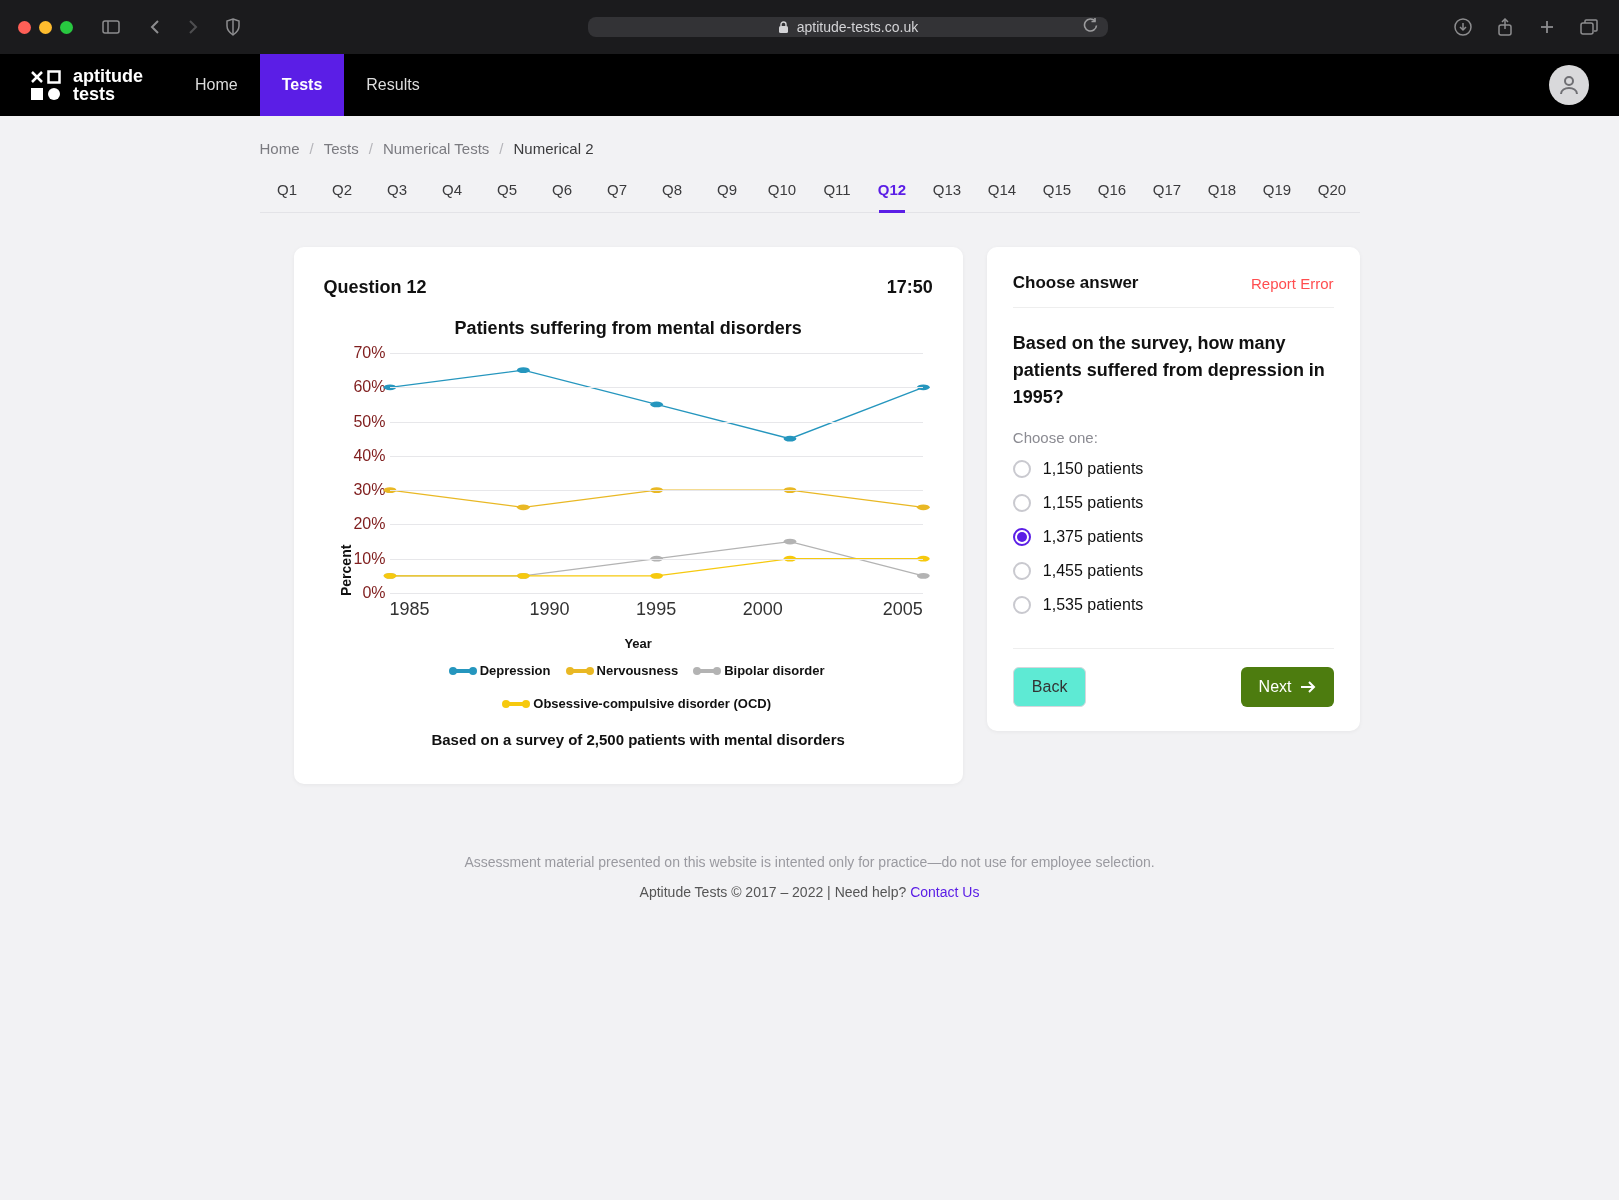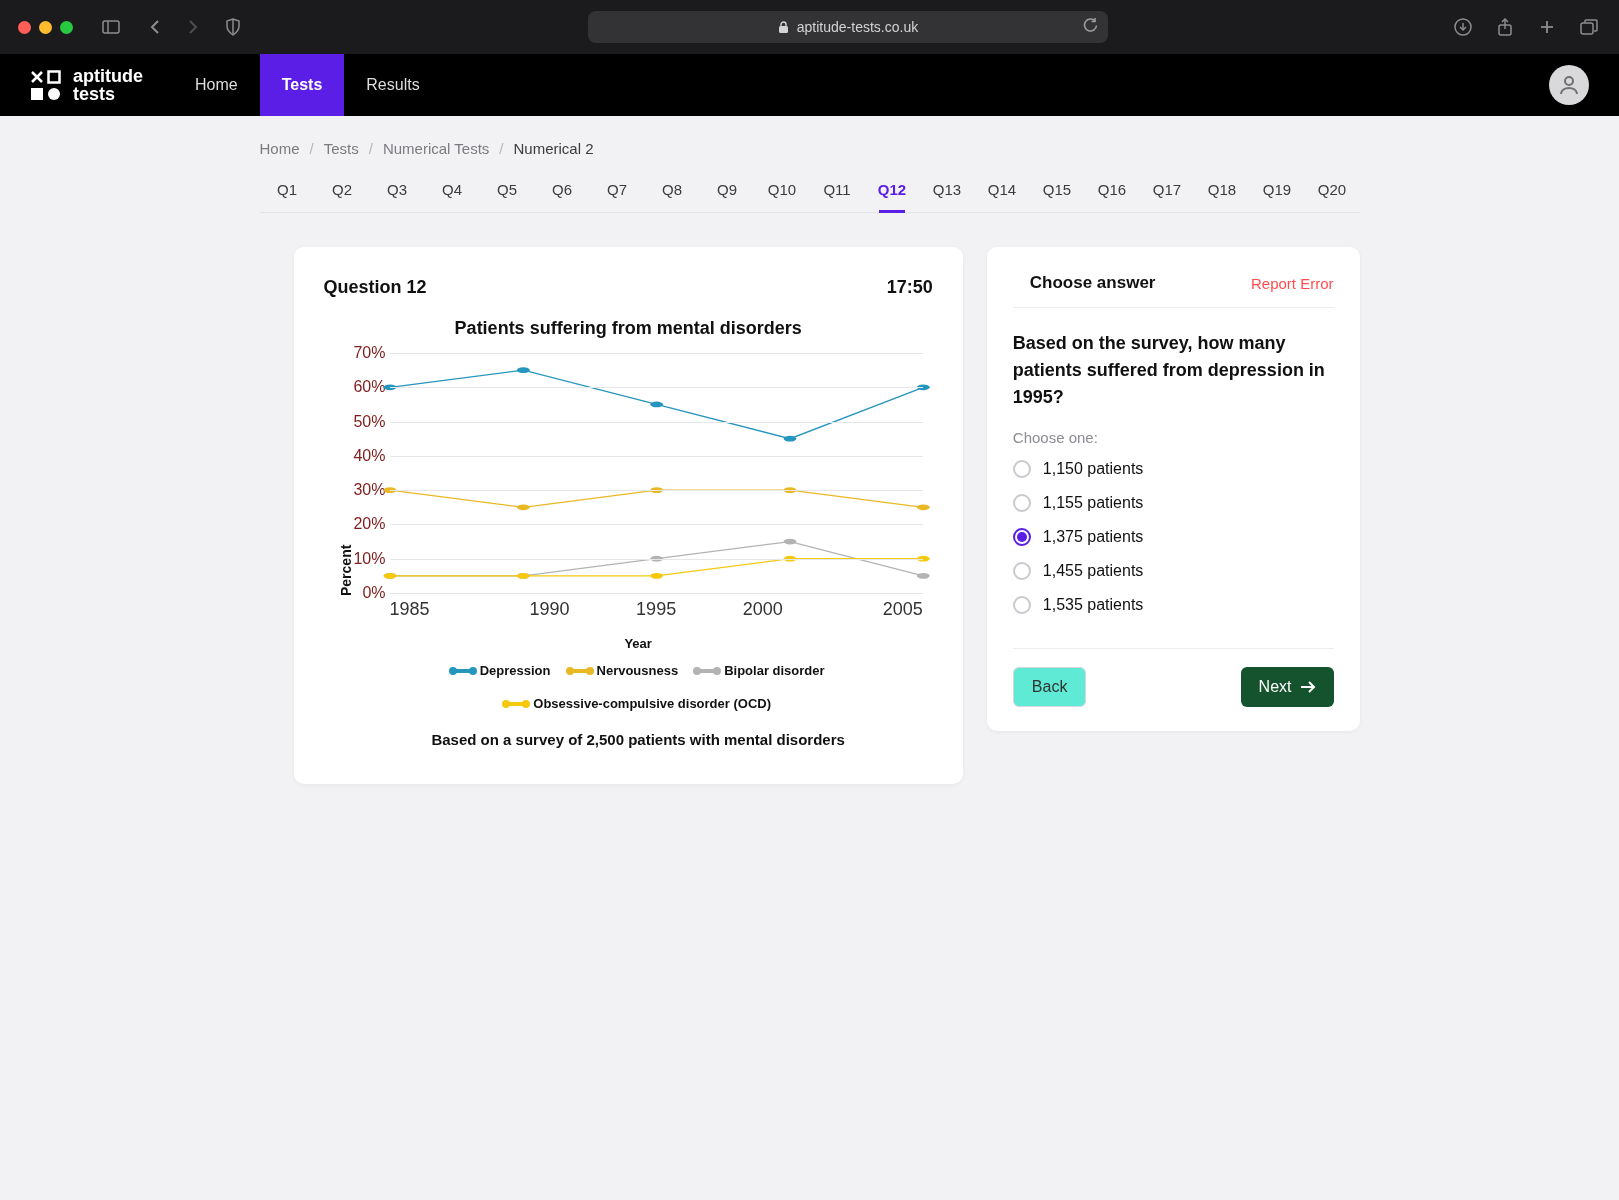--- a/index.html
+++ b/index.html
@@ -7,21 +7,21 @@
   
   .browser-bar { background: #1b1b1d; height: 54px; display: flex; align-items: center; padding: 0 18px; gap: 16px; }
   .traffic { display: flex; gap: 8px; margin-right: 10px;}
   .traffic span { width: 13px; height: 13px; border-radius: 50%; display: inline-block; }
   .dot-red { background: #ff5f57; }
   .dot-yellow { background: #febc2e; }
   .dot-green { background: #28c840; }
   .toolbar-icon { color: #8d8d8f; display: inline-flex; align-items: center; justify-content: center; width: 24px; height: 24px; }
   .nav-arrows { display: flex; gap: 14px; margin-left: 4px; }
   .addr-wrap { flex: 1; display: flex; justify-content: center; }
-  .addr { background: #333336; height: 32px; border-radius: 8px; width: 520px; display: flex; align-items: center; justify-content: center; color: #d3d3d6; font-size: 14px; gap: 8px; position: relative; }
+  .addr { background: #333336; height: 20px; border-radius: 8px; width: 520px; display: flex; align-items: center; justify-content: center; color: #d3d3d6; font-size: 14px; gap: 8px; position: relative; }
   .addr .reload { position: absolute; right: 10px; color: #9c9c9e; }
   .right-icons { display: flex; gap: 18px; }
   
   .app-header { background: #000; height: 62px; display: flex; align-items: center; padding: 0 30px; color: #fff; }
   .logo { display: flex; align-items: center; gap: 12px; margin-right: 30px; }
   .logo-grid { display: grid; grid-template-columns: 14px 14px; grid-template-rows: 14px 14px; gap: 3px; }
   .logo-grid span { display:block; }
   .logo-text { font-weight: 700; font-size: 18px; line-height: 1; }
   .nav-links { display: flex; align-items: stretch; height: 100%; }
   .nav-links a { color: #ddd; text-decoration: none; display: flex; align-items: center; padding: 0 22px; font-size: 16px; height: 100%; }
@@ -37,33 +37,33 @@
   .q-tabs { display: flex; gap: 0; border-bottom: 1px solid #e3e3e7; font-size: 15px; color: #3b3b3d; font-weight: 500;}
   .q-tabs span { padding: 8px 0 14px; cursor: pointer; flex: 1; text-align:center; }
   .q-tabs span.active { color: #5b1ee6; position: relative; font-weight: 700;}
   .q-tabs span.active::after { content:""; position:absolute; left: 50%; transform:translateX(-50%); bottom:-1px; width: 26px; height: 3px; background:#5b1ee6; }
   .content { display: flex; gap: 24px; margin-top: 34px; align-items: flex-start; padding-left: 34px;}
   .card { background: #fff; border-radius: 10px; box-shadow: 0 1px 4px rgba(0,0,0,0.05); }
   .question-card { flex: 1.9; padding: 30px 30px 36px; }
   .question-card .top { display:flex; justify-content: space-between; font-weight:700; font-size:18px; margin-bottom: 20px;}
   .answer-card { flex: 1; padding: 26px 26px 24px; }
   .answer-top { display:flex; justify-content: space-between; align-items:center; border-bottom:1px solid #eee; padding-bottom: 14px; margin-bottom: 22px;}
-  .answer-top .title { font-weight:700; font-size:17px;margin-left:17px;}
+  .answer-top .title { font-weight:700; font-size:17px;}
   .answer-top .report { color:#ff4d4f; font-size:15px;}
   .question-text { font-weight:700; font-size:18px; line-height:1.5; margin-bottom:18px;}
   .choose-one { color:#8b8b92; font-size:15px; margin-bottom:14px;}
   .options { display:flex; flex-direction:column; gap:16px; margin-bottom: 34px;}
   .option { display:flex; align-items:center; gap:12px; font-size:16px; cursor:pointer;}
   .radio { width:18px; height:18px; border-radius:50%; border:2px solid #c9c9cf; display:inline-flex; align-items:center; justify-content:center;}
   .option.selected .radio { border-color:#5b1ee6; }
   .option.selected .radio::after { content:""; width:10px; height:10px; border-radius:50%; background:#5b1ee6; display:block;}
   .answer-actions { display:flex; justify-content: space-between; border-top:1px solid #eee; padding-top:18px;}
   .btn { border-radius:6px; padding: 10px 18px; font-size:16px; font-weight:500; display:inline-flex; align-items:center; gap:8px; cursor:pointer; border:none;}
   .btn-outline { background:#5eead4; border:1px solid #d6d6dc; color:#333;}
-  .btn-primary { background:#14532d; color:#fff;margin-left:48px; }
+  .btn-primary { background:#4d7c0f; color:#fff;margin-left:48px; }
   
   .chart-wrap { padding: 0 10px; }
   .chart-title { text-align:center; font-weight:700; font-size:18px; margin-bottom:14px;}
   .chart-area { display:flex; }
   .y-axis-label { writing-mode: vertical-rl; transform: rotate(180deg); text-align:center; font-weight:700; font-size:14px; padding: 0 4px 40px 0;}
   .plot-col { flex:1; }
   .plot { position:relative; height:240px; margin-left:36px; }
   .y-ticks { position:absolute; left:-36px; top:0; bottom:0; width:36px; }
   .y-tick { position:absolute; right:4px; font-size:16px; color:#7f1d1d; transform: translateY(-50%);}
   .grid-line { position:absolute; left:0; right:0; height:1px; background:#e7e7ea;}
@@ -358,13 +358,19 @@
             <svg width="16" height="14" viewBox="0 0 16 14" fill="none" stroke="currentColor" stroke-width="2">
                 <line x1="1" y1="7" x2="14" y2="7"></line>
                 <polyline points="9,2 14,7 9,12"></polyline>
               </svg>
           </button>
         </div>
       </div>
     </div>
   </div>
 
+  <div class="footer">
+    <div class="disclaimer">Assessment material presented on this website is intented only for practice—do not use for employee selection.</div>
+    <div>
+      <span>Aptitude Tests © 2017 – 2022 | Need help? </span><a href="#">Contact Us</a>
+    </div>
+  </div>
 </div>
 
 </body></html>

